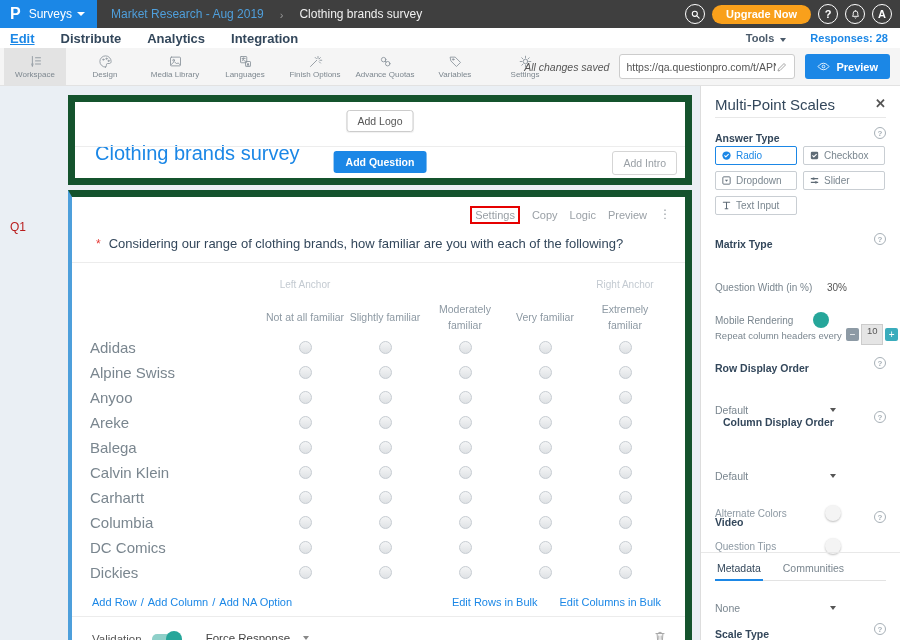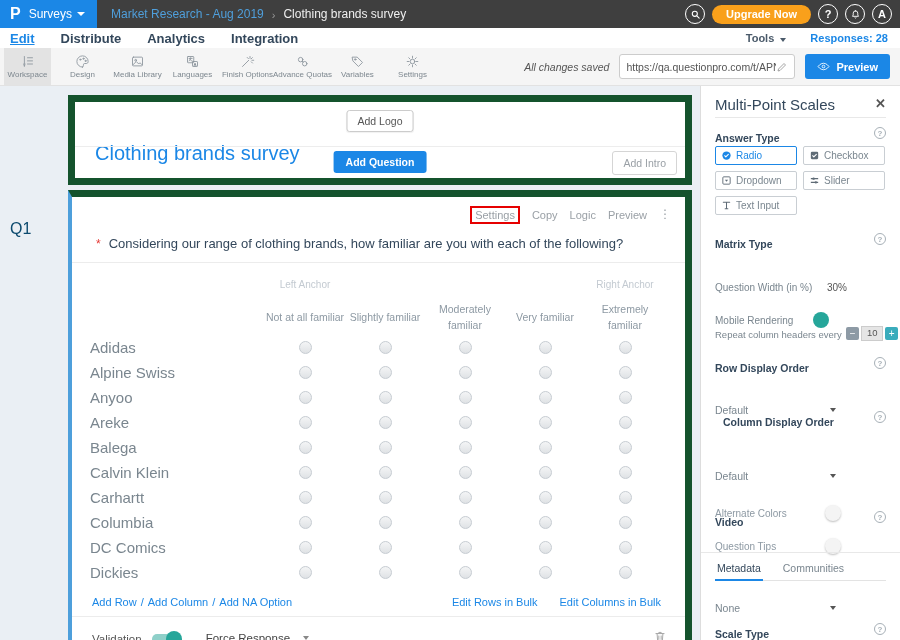--- a/index.html
+++ b/index.html
@@ -5,21 +5,21 @@
   * { margin:0; padding:0; box-sizing:border-box; }
   html,body { width:900px; height:640px; overflow:hidden;
     font-family:"Liberation Sans", sans-serif; background:#eaeff4; }
 
   
   .topbar { height:28px; background:#3f3f3f; display:flex; align-items:center; position:relative; }
   .logo-block { height:28px; background:#1b87e6; display:flex; align-items:center; padding:0 12px 0 10px; gap:8px; }
   .logo-p { color:#fff; font-weight:bold; font-size:16px; line-height:1; }
   .logo-product { color:#fff; font-size:12px; display:flex; align-items:center; gap:5px; }
   .caret-w { width:0; height:0; border-left:4px solid transparent; border-right:4px solid transparent; border-top:4px solid #fff; display:inline-block; }
-  .breadcrumb { margin-left:14px; font-size:12px; display:flex; align-items:flex-end; gap:8px; }
+  .breadcrumb { margin-left:14px; font-size:12px; display:flex; align-items:flex-end; gap:16px; }
   .bc-folder { color:#4f9fdc; }
   .bc-sep { color:#9a9a9a; font-size:11px; }
   .bc-page { color:#f0f0f0; }
   .topbar-right { position:absolute; right:8px; top:0; height:28px; display:flex; align-items:center; gap:7px; }
   .circle-btn { width:20px; height:20px; border:1.5px solid #fff; border-radius:50%; color:#fff;
     display:flex; align-items:center; justify-content:center; font-size:11px; font-weight:bold; background:transparent; }
   .upgrade-btn { background:#f9a01b; color:#fff; font-size:11px; font-weight:bold; border:none;
     border-radius:11px; padding:4px 14px; line-height:1; }
 
   
@@ -27,36 +27,36 @@
   .nav-item { font-size:13px; font-weight:bold; color:#33475b; margin-right:26px; text-decoration:none; }
   .nav-item.active { color:#1b87e6; text-decoration:underline; }
   .navrow-right { position:absolute; right:12px; display:flex; align-items:center; gap:24px; }
   .tools-link { font-size:11px; font-weight:bold; color:#4a5a6a; }
   .tools-link .caret-d { border-top-color:#4a5a6a; }
   .caret-d { width:0;height:0;border-left:3.5px solid transparent;border-right:3.5px solid transparent;border-top:4px solid #555; display:inline-block; margin-left:3px; }
   .responses { font-size:11px; font-weight:bold; color:#1b87e6; }
 
   
   .toolbar { height:38px; background:#f5f5f5; border-bottom:1px solid #e2e2e2; display:flex; align-items:stretch; position:relative; }
-  .tool-item { width:47px; display:flex; flex-direction:column; align-items:center; justify-content:center; gap:1px; color:#8c959d; margin:0 4px; }
+  .tool-item { width:62px; display:flex; flex-direction:column; align-items:center; justify-content:center; gap:1px; color:#8c959d; margin:0 4px; }
   .tool-item.active { background:#e3e3e3; }
   .tool-item svg { width:15px; height:15px; stroke:#8c959d; fill:none; stroke-width:1.4; stroke-linecap:round; stroke-linejoin:round; }
   .tool-label { font-size:8px; color:#7d878f; white-space:nowrap; }
   .toolbar-right { position:absolute; right:10px; top:0; height:37px; display:flex; align-items:center; gap:10px; }
   .saved-text { font-style:italic; font-size:10.5px; color:#555; }
   .url-wrap { display:flex; align-items:center; border:1px solid #ccc; border-radius:3px; background:#fff; height:25px; padding:0 6px; }
   .url-input { border:none; outline:none; font-size:10.5px; color:#555; width:150px; background:transparent; }
   .url-wrap svg { width:12px; height:12px; stroke:#888; fill:none; stroke-width:1.5; }
   .preview-btn { background:#1b87e6; color:#fff; border:none; border-radius:3px; height:25px; padding:0 12px;
     font-size:11px; font-weight:bold; display:flex; align-items:center; gap:6px; }
   .preview-btn svg { width:13px; height:13px; stroke:#fff; fill:none; stroke-width:1.6; }
 
   
   .main { position:relative; height:554px; background:#eaeff4; overflow:hidden; }
-  .q-label { position:absolute; left:10px; top:134px; font-size:16px; color:#0c4a6e; }
+  .q-label { position:absolute; left:10px; top:134px; font-size:12px; color:#b91c1c; }
   .cards { position:absolute; left:68px; width:624px; top:0; }
   .card { background:#fff; border:7px solid #14532d; }
 
   .header-card { margin-top:9px; height:90px; position:relative; }
   .add-logo-btn { position:absolute; left:50%; transform:translateX(-50%); top:8px; background:#fff;
     border:1px solid #ccc; border-radius:3px; padding:4px 10px; font-size:10.5px; color:#555; box-shadow:0 1px 1px rgba(0,0,0,.06); }
   .survey-title { position:absolute; left:20px; top:40px; font-size:20px; color:#1b87e6; }
   .header-footer { position:absolute; bottom:0; left:0; right:0; height:32px; border-top:1px solid #ededed; }
   .add-question-btn { position:absolute; left:50%; transform:translateX(-50%); top:4px; background:#1b87e6;
     color:#fff; border:none; border-radius:3px; padding:5px 12px; font-size:10.5px; font-weight:bold; }
@@ -119,21 +119,21 @@
   .field-row { font-size:10px; color:#7a868f; position:relative; }
   .field-value { position:absolute; left:112px; top:0; color:#555; }
   .dd-value { font-size:10.5px; color:#7a868f; position:relative; }
   .toggle-sm { transform:scale(.8); transform-origin:left center; }
   .t-row { position:relative; }
   .t-row .toggle-wrap { position:absolute; left:112px; top:0px; }
   .stepper { display:inline-flex; align-items:center; gap:2px; vertical-align:middle; }
   .step-btn { width:13px; height:13px; border-radius:2px; color:#fff; font-size:10px; line-height:13px; text-align:center; border:none; }
   .step-minus { background:#8d9aa5; }
   .step-plus { background:#3aacbc; }
-  .step-val { width:22px; height:15px; border:1px solid #ccc; font-size:9.5px; color:#555; text-align:center; background:#e5e5e5; }
+  .step-val { width:22px; height:21px; border:1px solid #ccc; font-size:9.5px; color:#555; text-align:center; background:#e5e5e5; }
   .repeat-label { font-size:9.5px; color:#7a868f; }
   .tabs { display:flex; gap:18px; border-bottom:1px solid #e3e3e3; padding-bottom:6px; }
   .tab { font-size:10.5px; color:#7a868f; position:relative; padding:0 2px; }
   .tab.active { color:#33475b; }
   .tab.active::after { content:""; position:absolute; left:0; right:0; bottom:-7px; height:2px; background:#1b87e6; }
 </style>
 </head>
 <body>
 
 <div class="topbar">

